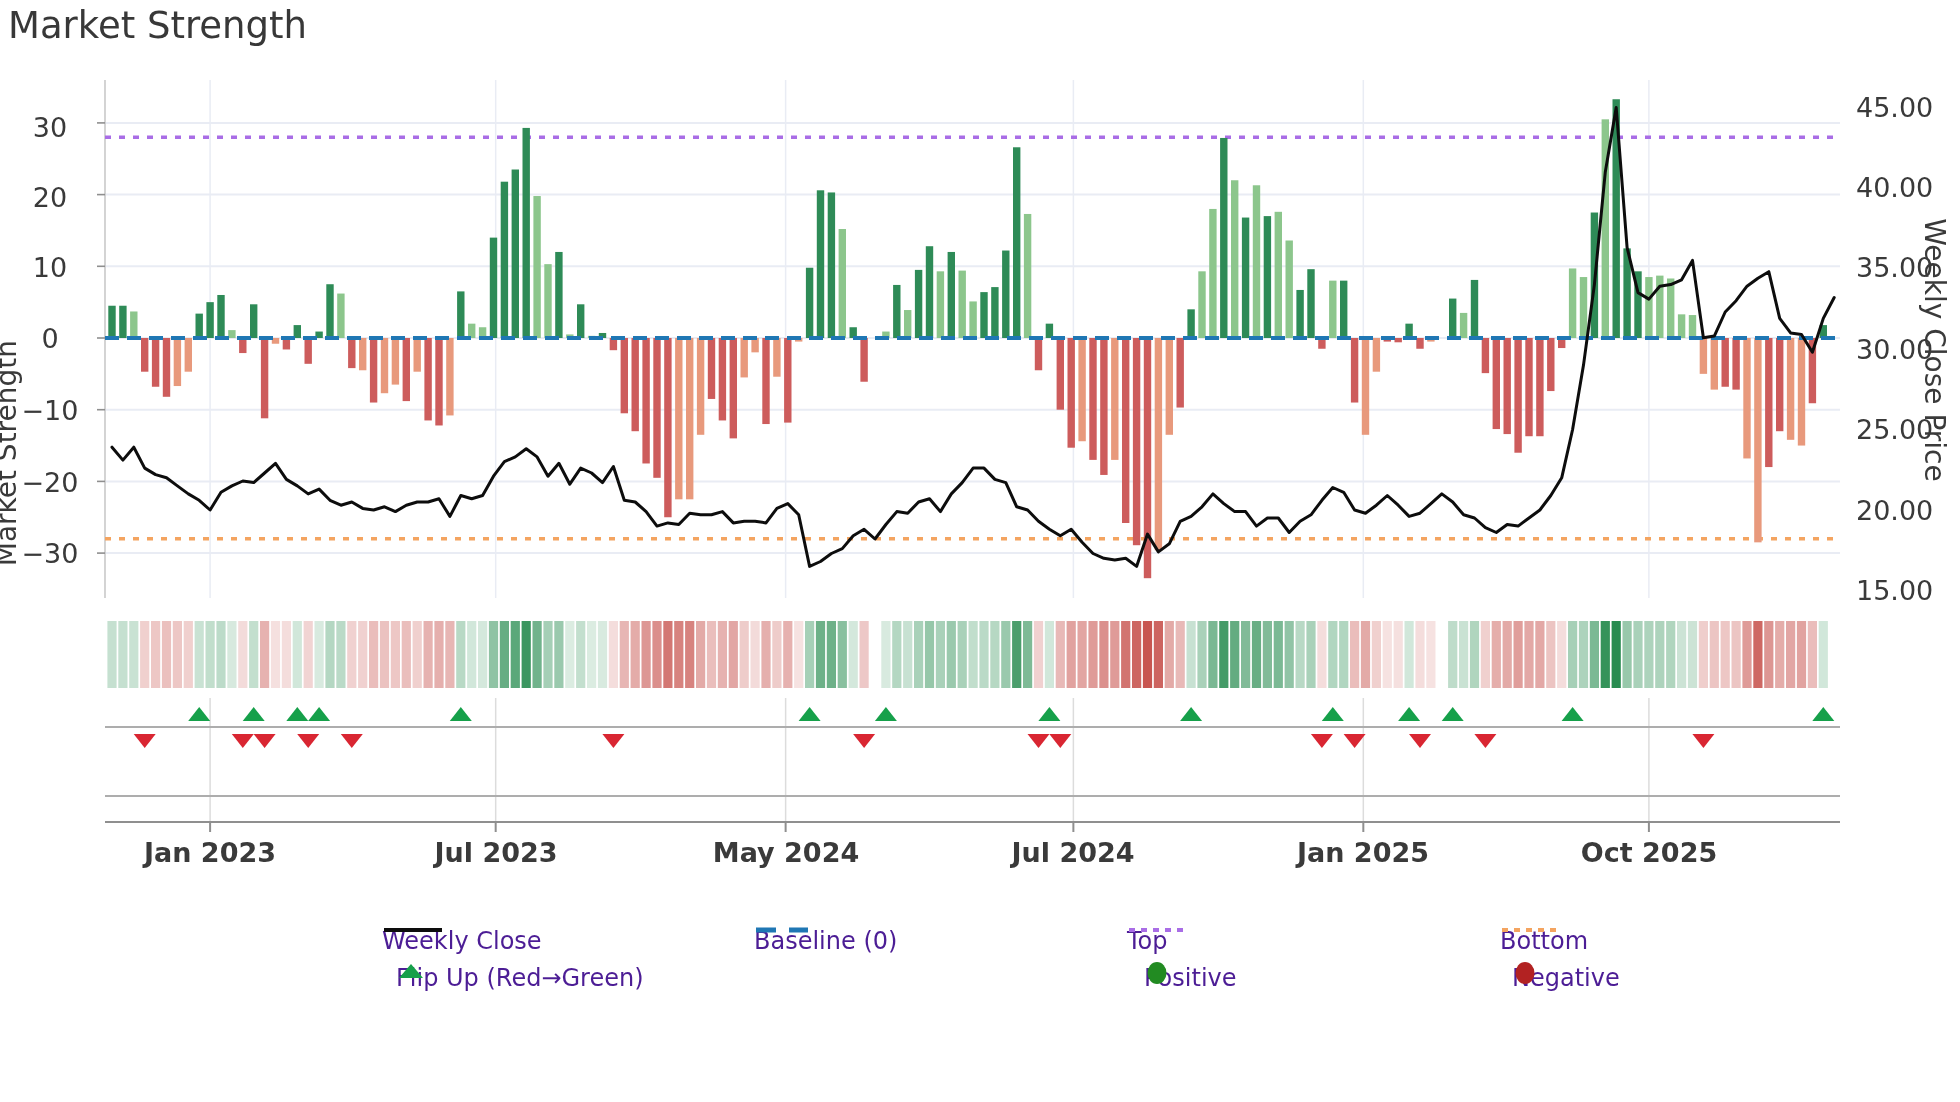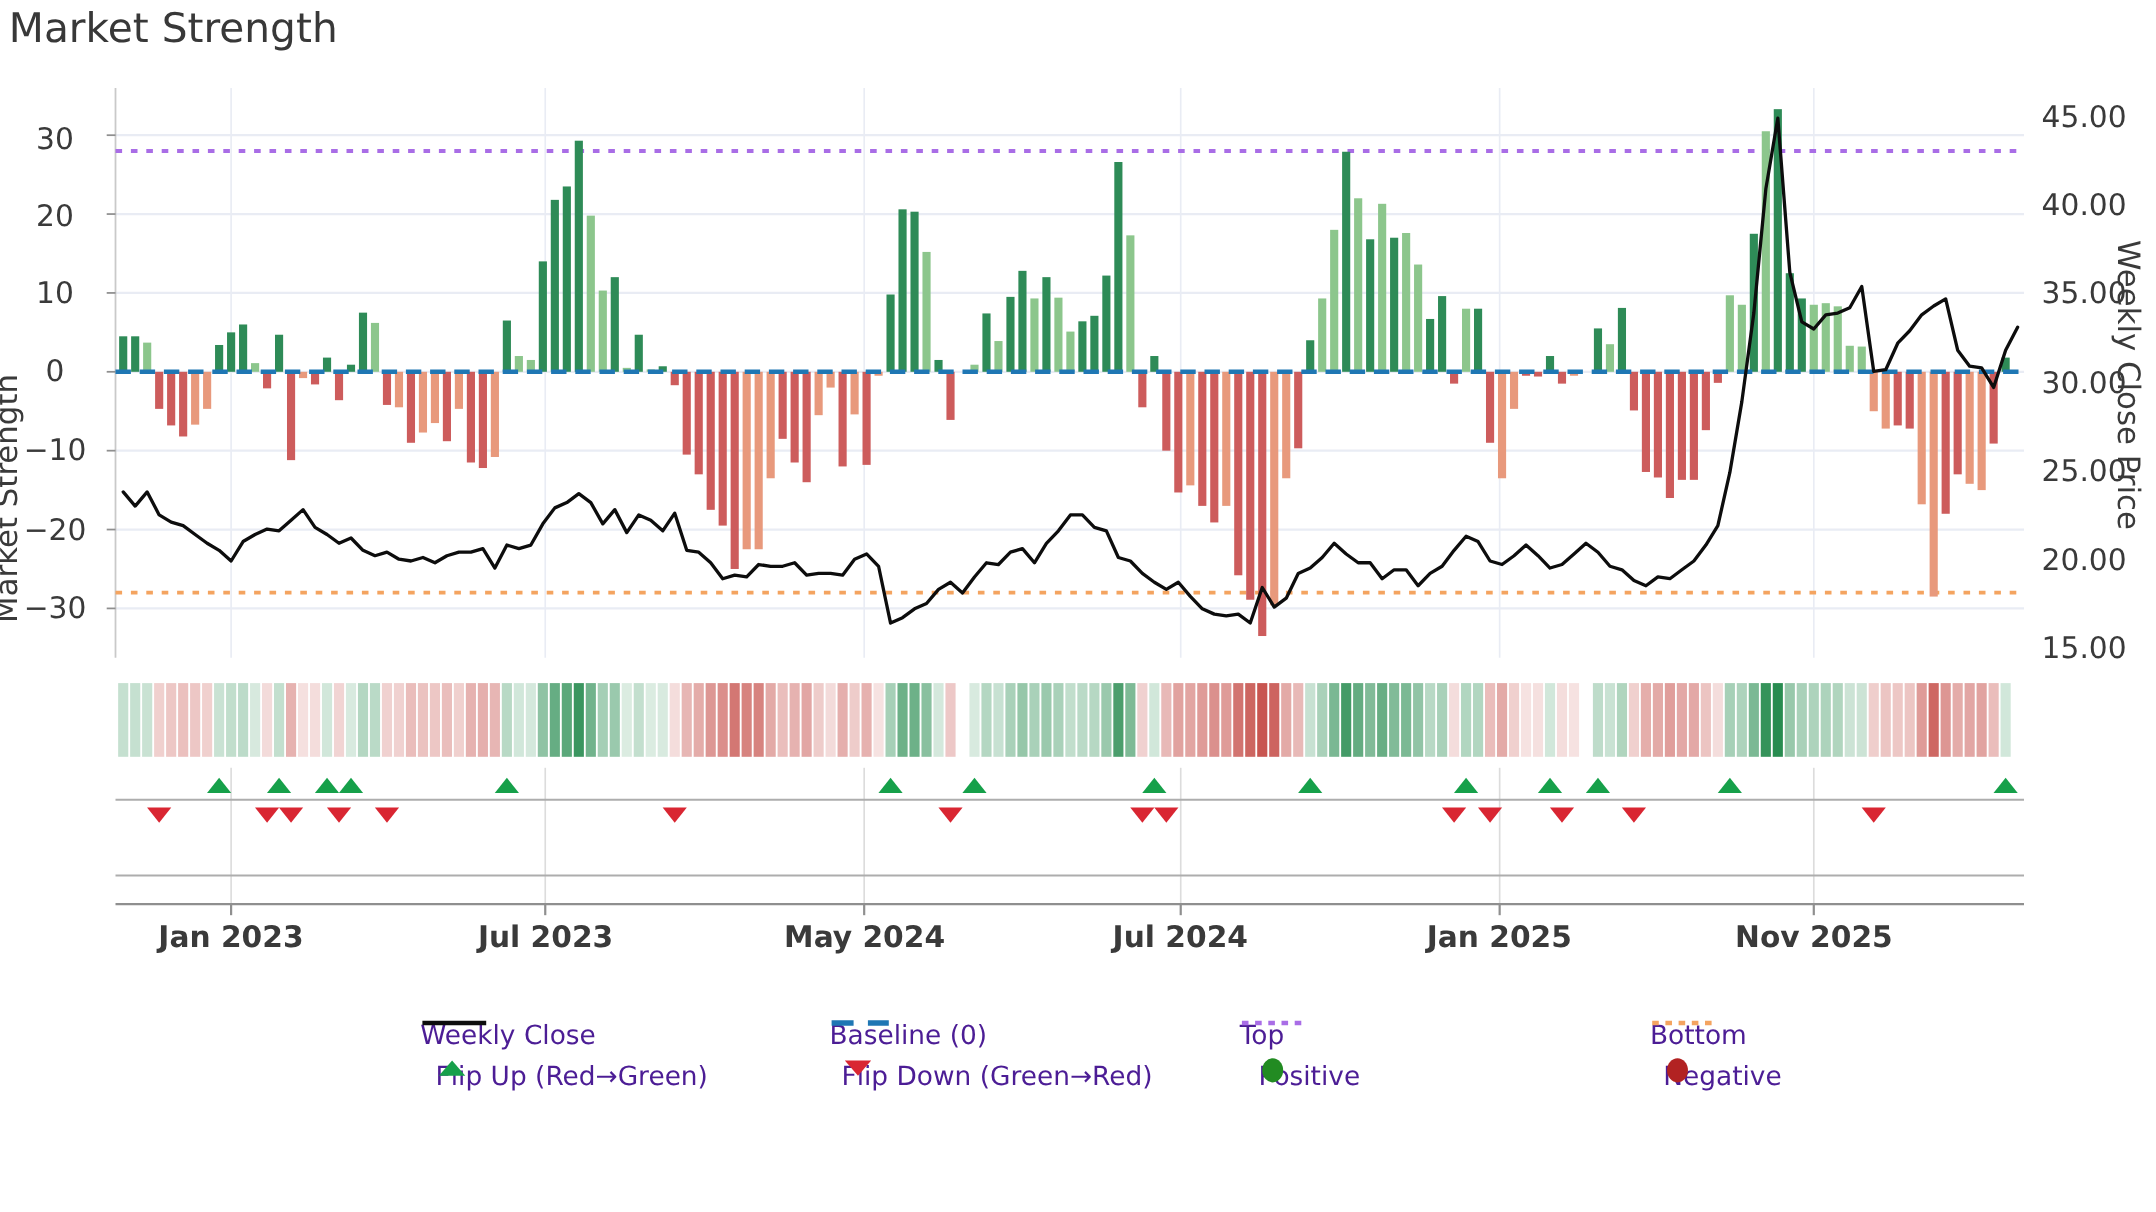--- a/index.html
+++ b/index.html
@@ -426,21 +426,21 @@
   <div class="tick right" style="left:1856px;top:590px">15.00</div>
 
   <div class="ylab leftlab">Market Strength</div>
   <div class="ylab rightlab">Weekly Close Price</div>
 
   <div class="tick xlab" style="left:210px;top:852px">Jan 2023</div>
   <div class="tick xlab" style="left:496px;top:852px">Jul 2023</div>
   <div class="tick xlab" style="left:786px;top:852px">May 2024</div>
   <div class="tick xlab" style="left:1073px;top:852px">Jul 2024</div>
   <div class="tick xlab" style="left:1363px;top:852px">Jan 2025</div>
-  <div class="tick xlab" style="left:1649px;top:852px">Nov 2025</div>
+  <div class="tick xlab" style="left:1649px;top:852px">Oct 2025</div>
 
 
   <div class="lg-item" style="left:382px;top:941px">
     <span class="sw">
       <svg width="70" height="12">
           <line x1="2" y1="6" x2="60" y2="6" stroke="#0d0d0d" stroke-width="4"></line>
         </svg>
       </span>
     <span class="lab">Weekly Close</span>
   </div>
@@ -470,28 +470,20 @@
   </div>
 
   <div class="lg-item" style="left:396px;top:978px">
     <span class="sw">
       <svg width="56" height="20">
           <polygon points="3,17 27,17 15,3" fill="#16a04a"></polygon>
         </svg>
       </span>
     <span class="lab">Flip Up (Red→Green)</span>
   </div>
-  <div class="lg-item" style="left:765px;top:978px">
-    <span class="sw">
-      <svg width="60" height="20">
-          <polygon points="3,3 27,3 15,17" fill="#d92632"></polygon>
-        </svg>
-      </span>
-    <span class="lab">Flip Down (Green→Red)</span>
-  </div>
   <div class="lg-item" style="left:1144px;top:978px">
     <span class="sw">
       <svg width="53" height="24">
           <ellipse cx="13" cy="12" rx="9.5" ry="11" fill="#228b22"></ellipse>
         </svg>
       </span>
     <span class="lab">Positive</span>
   </div>
   <div class="lg-item" style="left:1512px;top:978px">
     <span class="sw">

